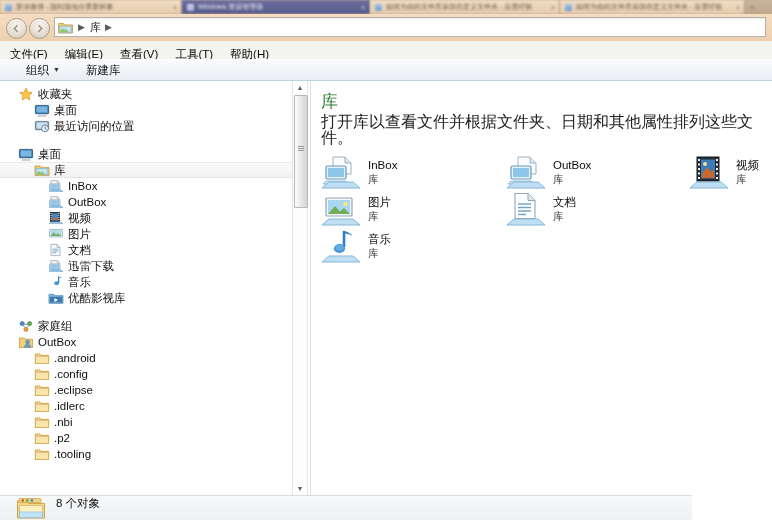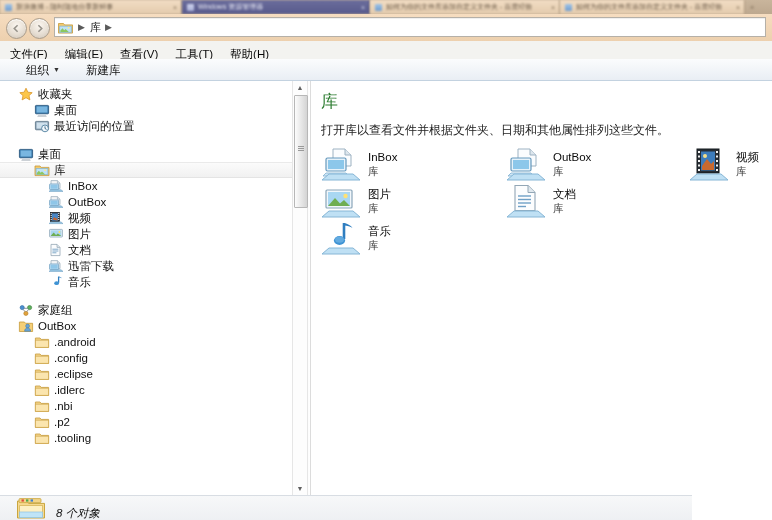--- a/index.html
+++ b/index.html
@@ -144,36 +144,36 @@
   .tind0{width:14px;flex:0 0 auto;}
   .tind1{width:30px;flex:0 0 auto;}
   .tind2{width:44px;flex:0 0 auto;}
   .ticon{width:16px;height:14px;flex:0 0 auto;margin-right:4px;position:relative;}
   .tlabel{font-size:11.5px;color:#101010;line-height:14px;}
   .tgap{height:12px;}
 
   
   .cheader{padding:11px 0 0 10px;}
   .ctitle{font-size:17px;color:#2e7d32;line-height:20px;font-weight:400;}
-  .csub{font-size:12px;color:#222;line-height:16px;margin-top:10px;}
+  .csub{font-size:16px;color:#222;line-height:16px;margin-top:2px;}
 
   
   .libgrid{position:relative;margin-top:9px;height:130px;}
   .libitem{position:absolute;display:flex;align-items:flex-start;}
   .libico{width:40px;height:36px;flex:0 0 auto;position:relative;margin-right:7px;}
   .libtexts{padding-top:3px;}
   .libname{font-size:11.5px;color:#0b0b0b;line-height:14px;white-space:nowrap;}
   .libtype{font-size:10.5px;color:#3a3a3a;line-height:14px;}
 
   
   .statusbar{
     position:absolute;left:0;top:495px;width:692px;height:25px;
     background:linear-gradient(#f7f8f9,#eef0f3);
     border-top:1px solid #d8dde3;
-    display:flex;align-items:flex-end;padding-left:16px;box-sizing:border-box;font-style:italic;
+    display:flex;align-items:flex-start;padding-left:16px;box-sizing:border-box;
   }
   .stico{width:30px;height:24px;position:relative;flex:0 0 auto;margin-right:10px;}
   .sttext{font-size:11.5px;color:#101010;line-height:14px;}
   svg{overflow:visible;}
 </style>
 </head>
 <body>
 
 <div class="tabstrip">
   <div class="btab" style="width:182px">
@@ -372,20 +372,29 @@
           <span class="tlabel">迅雷下载</span>
         </div>
         <div class="trow">
           <span class="tind2"></span>
           <span class="ticon"><svg width="16" height="14" viewBox="0 0 16 14">
               <path d="M10.6 1.6 v6.2" stroke="#2f7ec0" stroke-width="1.3" fill="none"></path>
               <path d="M10.6 1.6 c1.6.3 2.8 1 3.4 1.9 -.7-.5-2-.8-3.4-.9 z" fill="#2f7ec0"></path>
               <ellipse cx="8.6" cy="8.2" rx="2.4" ry="1.9" fill="#3f93d4"></ellipse>
             </svg></span>
           <span class="tlabel">音乐</span>
+        </div>
+        <div class="trow">
+          <span class="tind2"></span>
+          <span class="ticon"><svg width="16" height="14" viewBox="0 0 16 14">
+              <path d="M1 3.4 h5 l1.2 1.3 h7.8 v7.6 h-14 z" fill="#7fb6e0" stroke="#4c86b4" stroke-width=".8"></path>
+              <rect x="2" y="5.8" width="12" height="5.6" fill="#3e79ae"></rect>
+              <path d="M6.4 7 l3.6 2 -3.6 2 z" fill="#fff"></path>
+            </svg></span>
+          <span class="tlabel">优酷影视库</span>
         </div>
         <div class="tgap"></div>
         <div class="trow">
           <span class="tind0"></span>
           <span class="ticon"><svg width="16" height="14" viewBox="0 0 16 14">
               <circle cx="4.2" cy="4.6" r="2.1" fill="#4a8fd0" stroke="#2f6ba3" stroke-width=".6"></circle>
               <circle cx="11.6" cy="4.6" r="2.1" fill="#5db05d" stroke="#3f823f" stroke-width=".6"></circle>
               <circle cx="7.9" cy="10.4" r="2.1" fill="#e0a23d" stroke="#b57c21" stroke-width=".6"></circle>
               <g stroke="#7b8894" stroke-width=".9">
                 <path d="M5.9 5.3 L9.9 5.3"></path>

